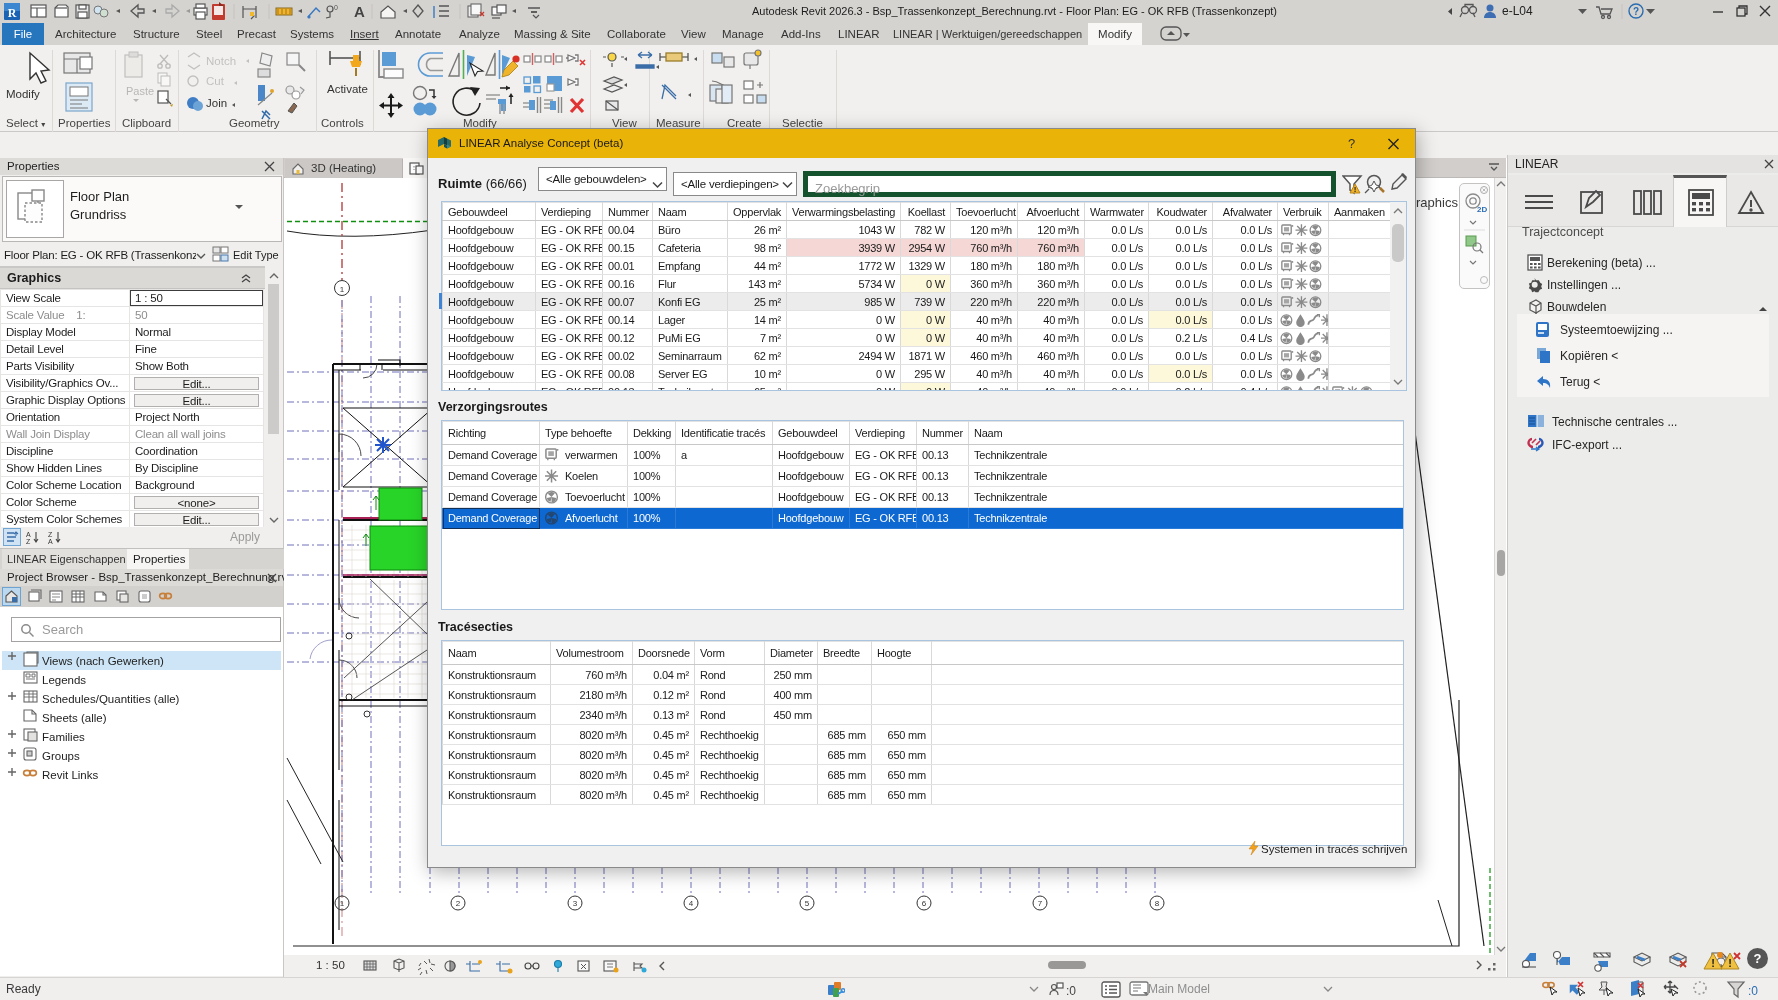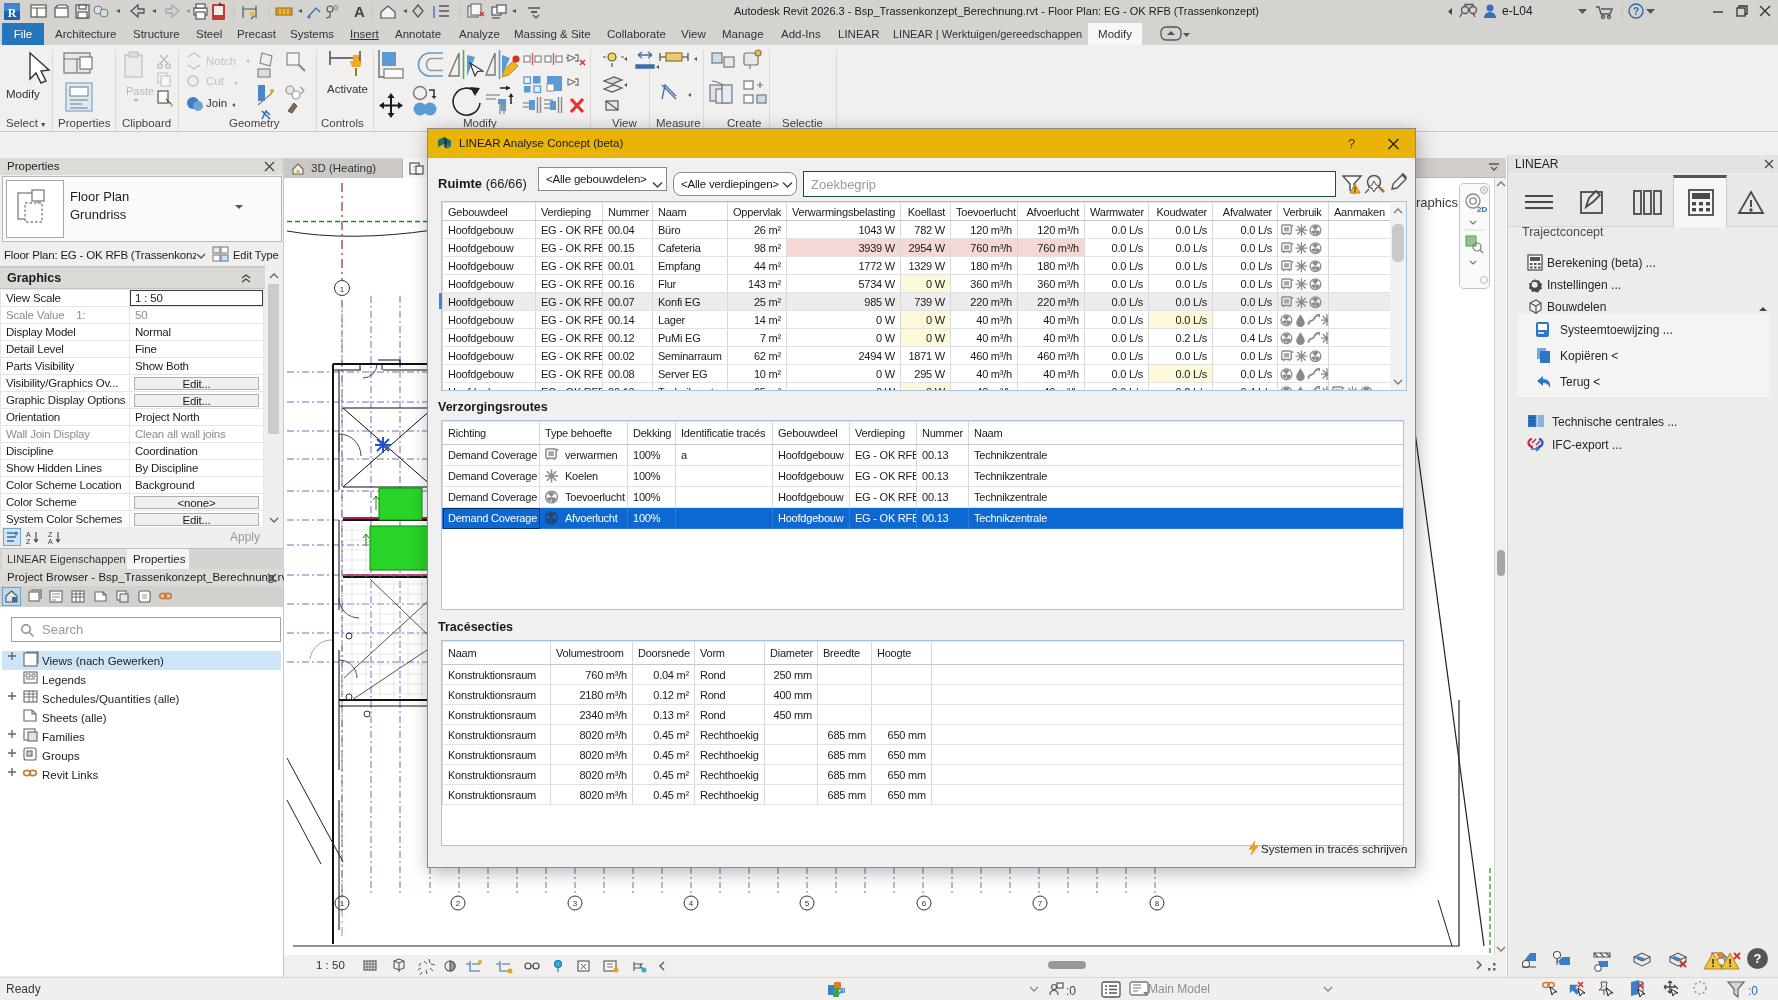--- a/index.html
+++ b/index.html
@@ -142,21 +142,21 @@
     <g stroke="#555" fill="#fafafa" stroke-width="1.2">
         <rect x="492" y="7" width="9" height="8"></rect>
         <rect x="497" y="5" width="9" height="8"></rect>
         <path d="M492 18h8"></path>
       </g>
     <path d="M512 11l4-2v4z" fill="#555"></path>
     <path d="M528 8h12M531 12h6M534 16h0" stroke="#555" stroke-width="1.4"></path>
       <path d="M531 12h6" stroke="#555" stroke-width="1.4"></path>
       <path d="M533 15l3 3 3-3" fill="none" stroke="#555" stroke-width="1.2"></path>
   </svg>
-  <div class="a nw" style="left:734px;top:5px;font-size:11px;color:#1c1c1c;">Autodesk Revit 2026.3 - Bsp_Trassenkonzept_Berechnung.rvt - Floor Plan: EG - OK RFB (Trassenkonzept)</div>
+  <div class="a nw" style="left:752px;top:5px;font-size:11px;color:#1c1c1c;">Autodesk Revit 2026.3 - Bsp_Trassenkonzept_Berechnung.rvt - Floor Plan: EG - OK RFB (Trassenkonzept)</div>
   <svg class="a" style="left:1440px;top:0" width="338" height="23" viewBox="0 0 338 23">
     <path d="M12 8l-4 3.5 4 3.5z" fill="#444"></path>
     <g stroke="#555" fill="none" stroke-width="1.3">
         <circle cx="25" cy="10" r="3.5"></circle>
         <circle cx="33" cy="10" r="3.5"></circle>
         <path d="M25 6.5v-2h8v2M22 13l-2 4m13-4l2 4"></path>
       </g>
     <g>
         <circle cx="50" cy="8" r="3.5" fill="#3d6eb4"></circle>
         <path d="M44 18c0-4 3-6 6-6s6 2 6 6z" fill="#3d6eb4"></path>
@@ -1167,25 +1167,25 @@
     <div class="a" style="left:920px;top:7px;font-size:13px;color:#333;">?</div>
     <svg class="a" style="left:959px;top:9px" width="13" height="12" viewBox="0 0 13 12">
         <path d="M1.5 1l10 10M11.5 1l-10 10" stroke="#222" stroke-width="1.4"></path>
       </svg>
   </div>
   <div class="blab" style="left:10px;top:47px;font-size:13px;">Ruimte <span style="font-weight:normal;">(66/66)</span></div>
   <div class="ddl" style="left:110px;top:38px;width:129px;height:24px;">&lt;Alle gebouwdelen&gt;</div>
   <svg class="a" style="left:224px;top:52px" width="11" height="8" viewBox="0 0 11 8">
       <path d="M1 1.5l4.5 4.5L10 1.5" fill="none" stroke="#444" stroke-width="1.5"></path>
     </svg>
-  <div class="ddl" style="left:245px;top:43px;width:124px;height:24px;border-radius:8px;">&lt;Alle verdiepingen&gt;</div>
+  <div class="ddl" style="left:245px;top:43px;width:124px;height:24px;">&lt;Alle verdiepingen&gt;</div>
   <svg class="a" style="left:354px;top:52px" width="11" height="8" viewBox="0 0 11 8">
       <path d="M1 1.5l4.5 4.5L10 1.5" fill="none" stroke="#444" stroke-width="1.5"></path>
     </svg>
-  <div class="a" style="left:375px;top:42px;width:533px;height:26px;background:#fff;border:1px solid #14532d;">
+  <div class="a" style="left:375px;top:42px;width:533px;height:26px;background:#fff;border:5px solid #14532d;">
     <div class="a nw" style="left:7px;top:5px;font-size:13px;color:#9a9a9a;">Zoekbegrip</div>
   </div>
   <svg class="a" style="left:914px;top:44px" width="66" height="24" viewBox="0 0 66 24">
     <path d="M1 3h18l-7 8v9l-4-3v-6z" fill="#fdfdfd" stroke="#555" stroke-width="1.5"></path>
     <path d="M13 11l5 9H8z" fill="#f2b32a" stroke="#b8841a"></path>
       <text x="13" y="19" font-size="8" font-weight="bold" text-anchor="middle" fill="#222">!</text>
     <g fill="none" stroke="#555" stroke-width="1.5">
         <circle cx="32" cy="9" r="6.5"></circle>
         <path d="M37 14l4 4"></path>
       </g>

